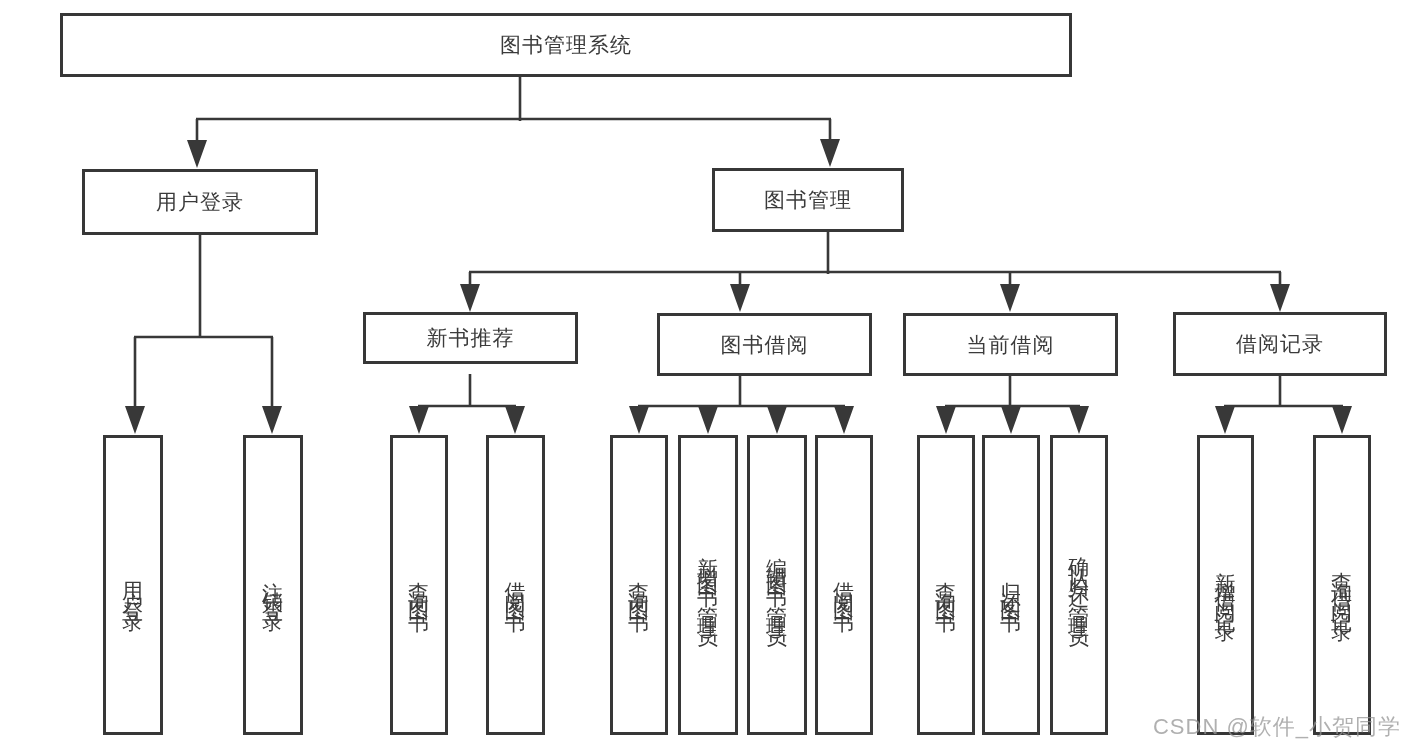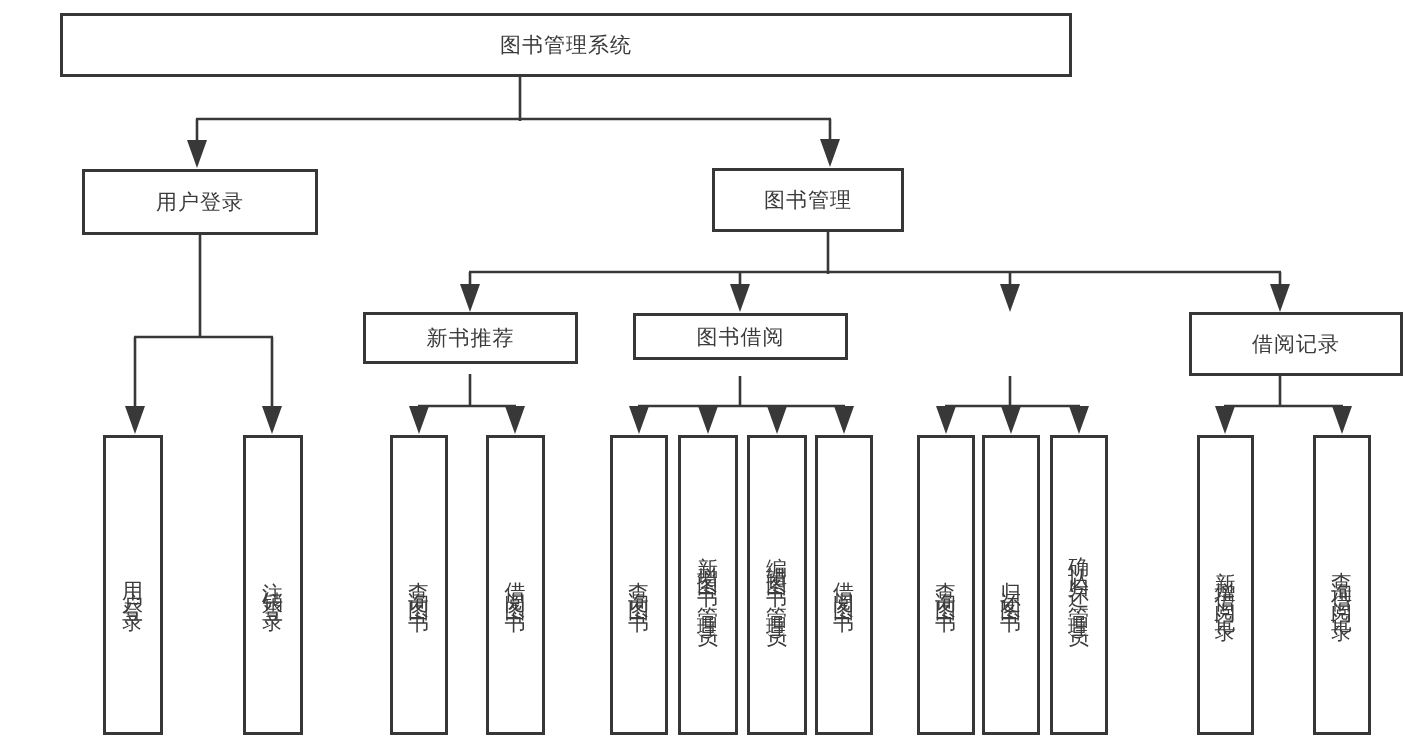--- a/index.html
+++ b/index.html
@@ -28,23 +28,23 @@
     line-height:1;
     white-space:nowrap;
   }
   
   #n-root          { left:12px;  top:13px;  width:1012px; height:64px;margin-left:48px; }
   
   #n-user-login    { left:82px;  top:169px; width:236px; height:66px; }
   #n-book-mgmt     { left:712px; top:168px; width:192px; height:64px; }
   
   #n-new-book      { left:363px;  top:312px; width:215px; height:52px; }
-  #n-book-borrow   { left:633px;  top:313px; width:215px; height:47px; }
+  #n-book-borrow   { left:657px;  top:313px; width:215px; height:63px; }
   #n-current-borrow{ left:903px;  top:313px; width:215px; height:63px; }
-  #n-borrow-records{ left:1173px; top:312px; width:214px; height:64px;margin-left:16px; }
+  #n-borrow-records{ left:1173px; top:312px; width:214px; height:64px; }
   
   .leaf { top:435px; height:300px; }
   #n-leaf-user-login { left:103px;  width:60px; }
   #n-leaf-logout     { left:243px;  width:60px; }
   #n-nb-query        { left:390px;  width:58px; }
   #n-nb-borrow       { left:486px;  width:59px; }
   #n-bb-query        { left:610px;  width:58px; }
   #n-bb-add          { left:678px;  width:60px; }
   #n-bb-edit         { left:747px;  width:60px; }
   #n-bb-borrow       { left:815px;  width:58px; }
@@ -124,20 +124,23 @@
   <div class="node" id="n-book-mgmt">
     <span>图书管理</span>
   </div>
 
   <div class="node" id="n-new-book">
     <span>新书推荐</span>
   </div>
   <div class="node" id="n-book-borrow">
     <span>图书借阅</span>
   </div>
+  <div class="node" id="n-current-borrow">
+    <span>当前借阅</span>
+  </div>
   <div class="node" id="n-borrow-records">
     <span>借阅记录</span>
   </div>
 
   <div class="node v leaf" id="n-leaf-user-login">
     <span class="vtext">用户登录</span>
   </div>
   <div class="node v leaf" id="n-leaf-logout">
     <span class="vtext">注销登录</span>
   </div>
@@ -172,13 +175,14 @@
     <span class="vtext">确认归还（管理员）</span>
   </div>
 
   <div class="node v leaf" id="n-br-add">
     <span class="vtext">新增借阅记录</span>
   </div>
   <div class="node v leaf" id="n-br-query">
     <span class="vtext">查询借阅记录</span>
   </div>
 
+  <div id="watermark">CSDN @软件_小贺同学</div>
 </div>
 
 </body></html>

